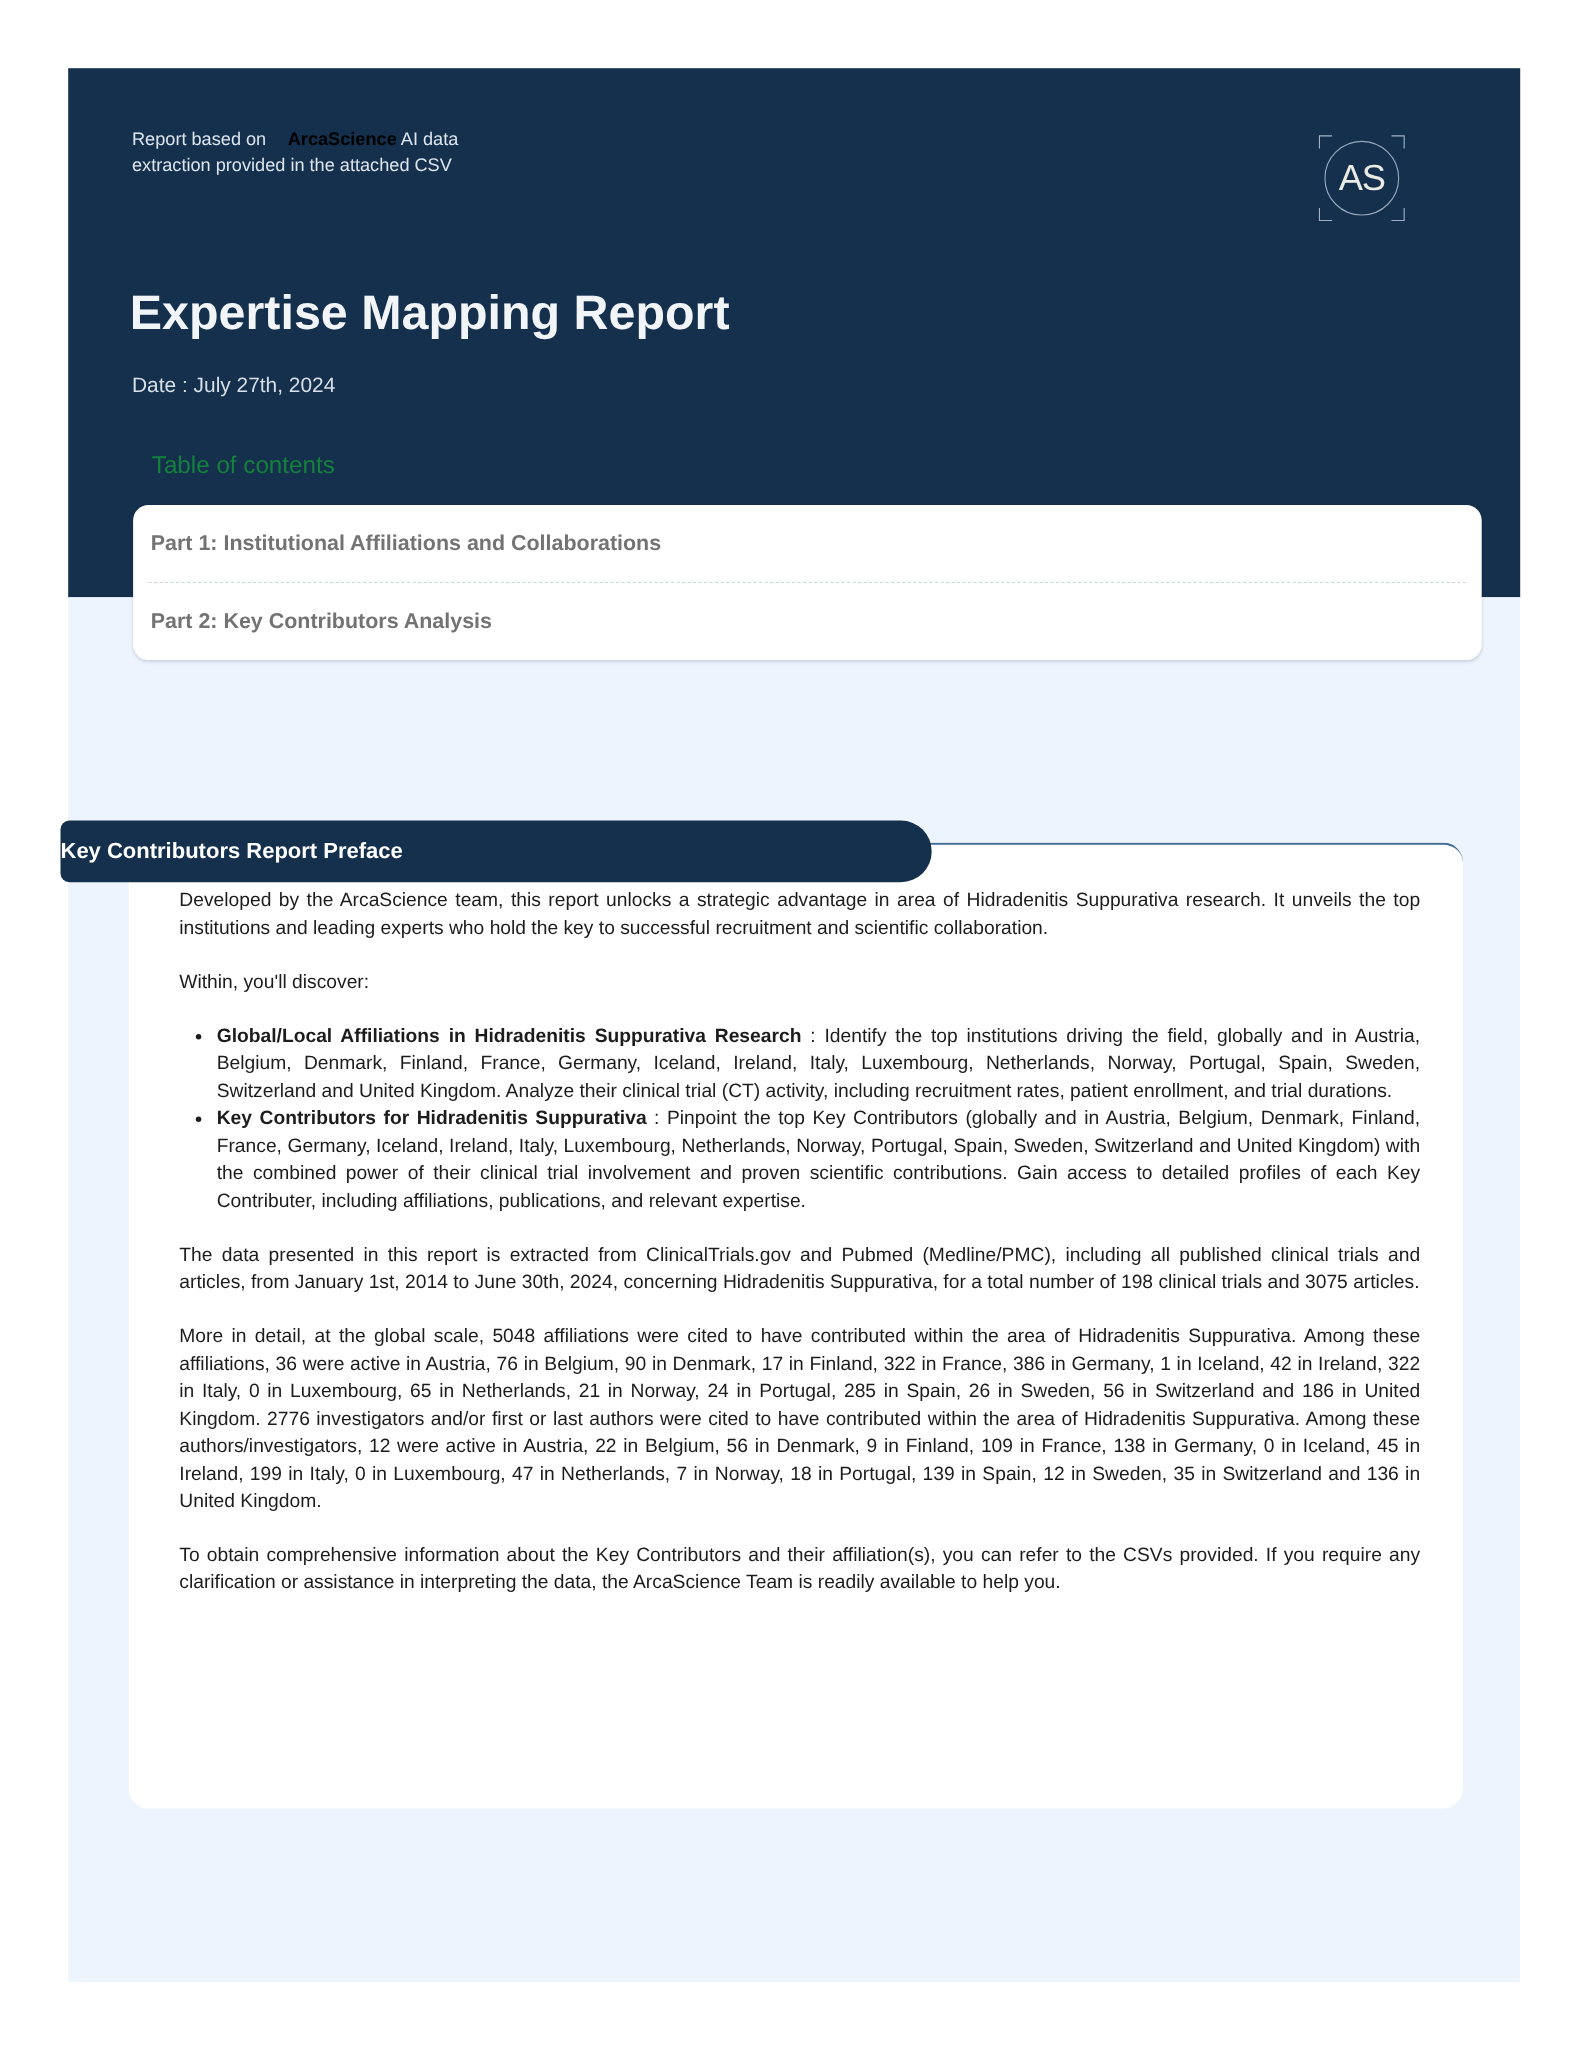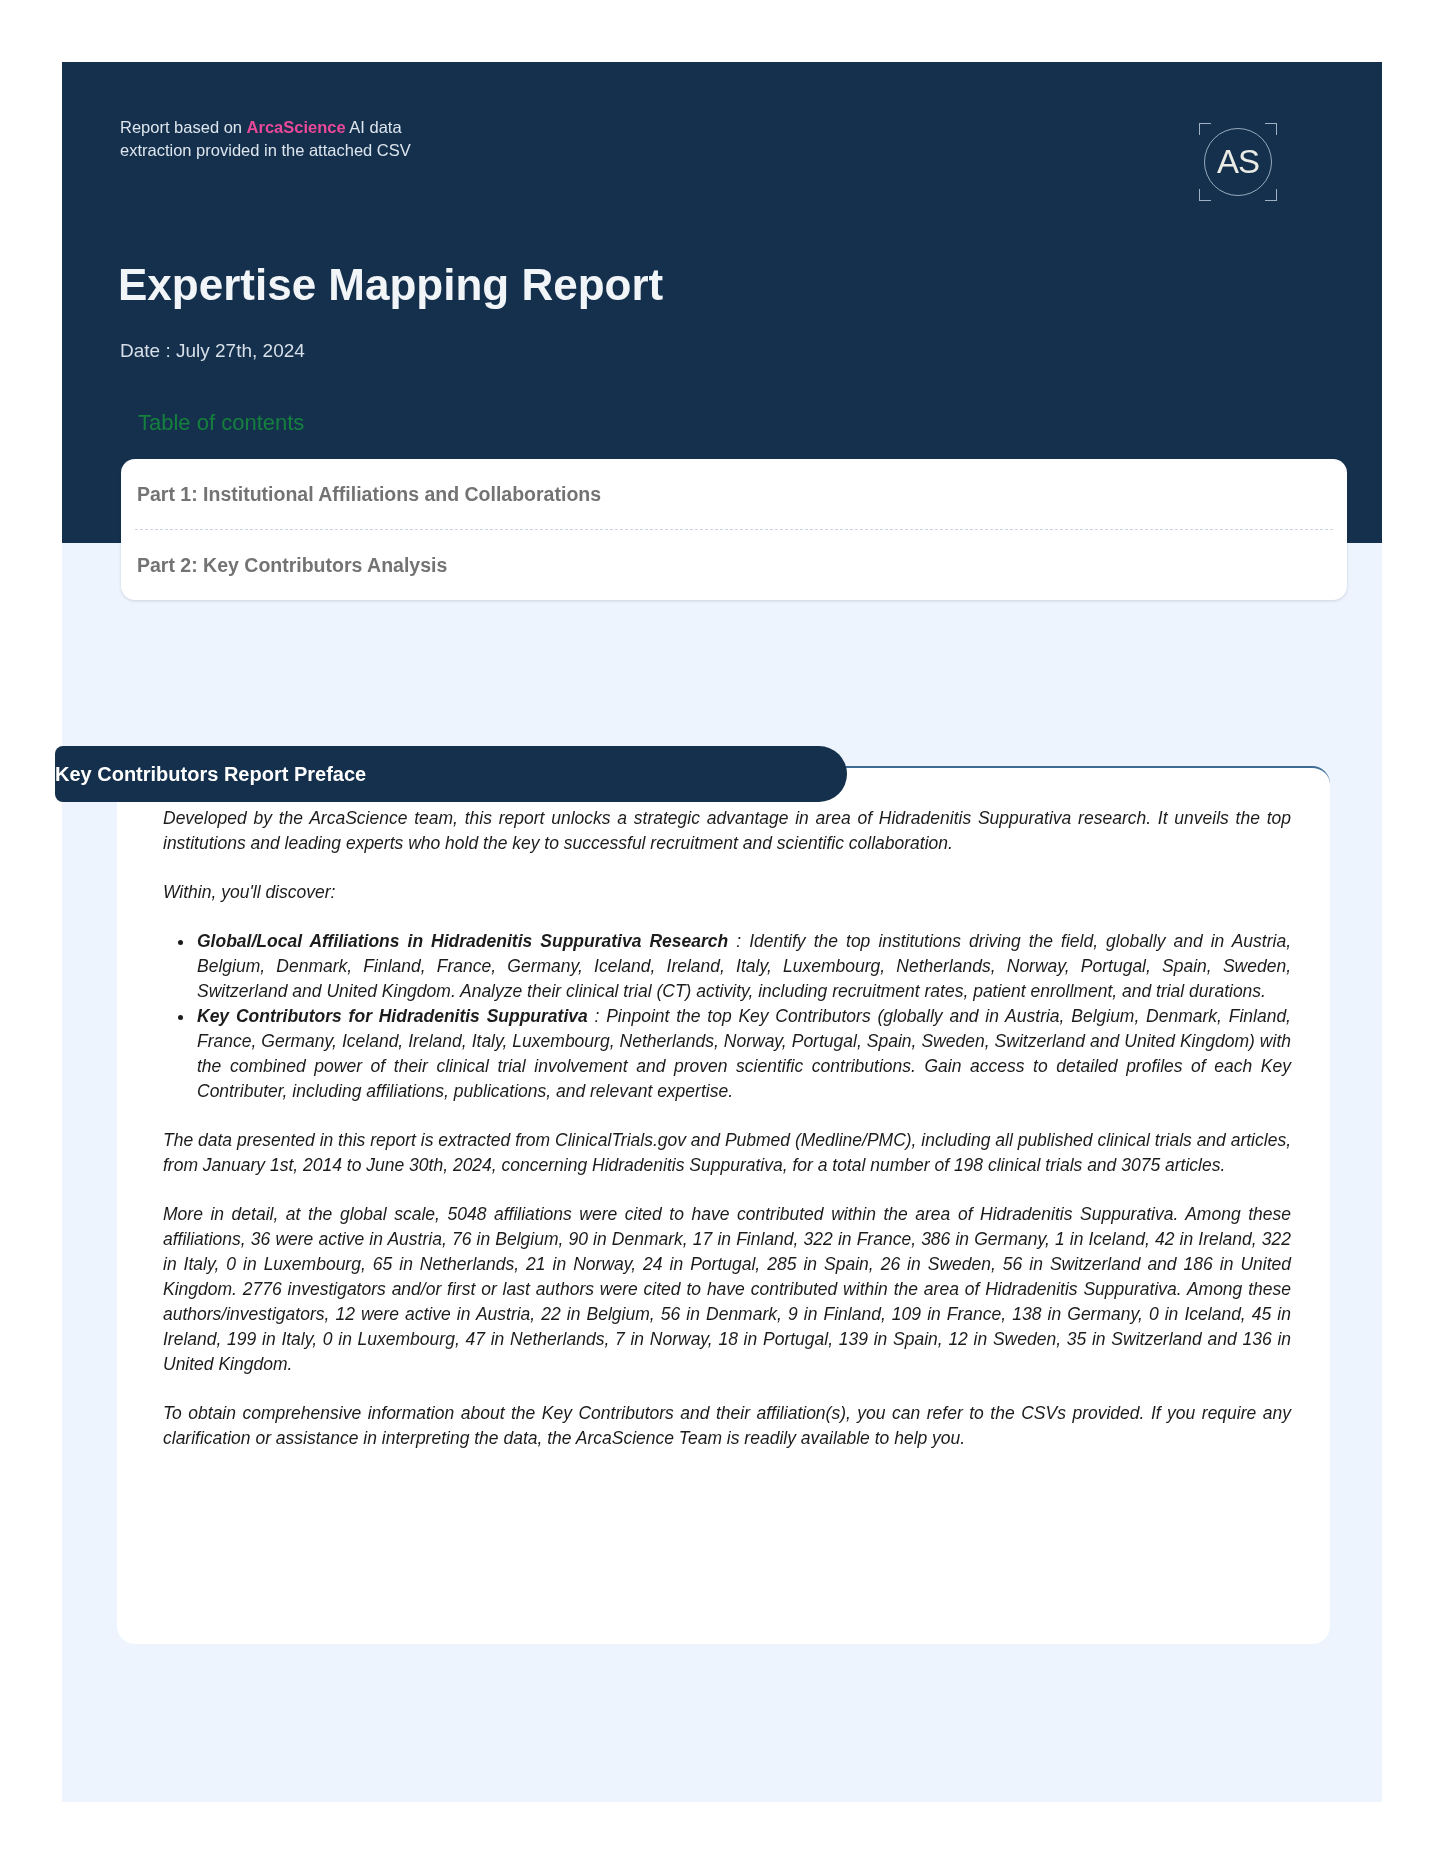--- a/index.html
+++ b/index.html
@@ -6,21 +6,21 @@
   .page{
     position:relative;width:1445px;height:1870px;background:#ffffff;
     font-family:"Liberation Sans", sans-serif;overflow:hidden;
   }
   
   .header-panel{position:absolute;left:62px;top:62px;width:1320px;height:481px;background:#14304c;}
   .blue-panel{position:absolute;left:62px;top:543px;width:1320px;height:1259px;background:#edf4fd;}
 
   .header-note{position:absolute;left:120px;top:116px;width:332px;
     font-size:16.5px;line-height:1.42;color:#dde5ee;}
-  .header-note b{color:#ec4899;}
+  .header-note b{color:#000000;margin-left:15px;}
 
   
   .logo-box{position:absolute;left:1200px;top:124px;width:76px;height:76px;}
   .logo-circle{position:absolute;left:4px;top:4px;right:4px;bottom:4px;
     border:1px solid rgba(195,210,225,.75);border-radius:50%;
     display:flex;align-items:center;justify-content:center;}
   .logo-text{font-size:33px;font-weight:normal;color:#ebebe5;letter-spacing:-1px;}
   .logo-mark{position:absolute;width:11px;height:11px;}
   .logo-mark.tl{left:-1px;top:-1px;border-left:1px solid rgba(195,210,225,.8);border-top:1px solid rgba(195,210,225,.8);}
   .logo-mark.tr{right:-1px;top:-1px;border-right:1px solid rgba(195,210,225,.8);border-top:1px solid rgba(195,210,225,.8);}
@@ -38,21 +38,21 @@
     font-size:19.5px;font-weight:bold;color:#737373;cursor:pointer;}
   .toc-divider{border-top:1px dashed #cdd5e0;height:0;margin:0 14px;}
 
   
   .preface-banner{position:absolute;left:55px;top:746px;width:792px;height:56px;background:#14304c;
     border-radius:8px 28px 28px 8px;display:flex;align-items:center;
     box-sizing:border-box;z-index:4;}
   .preface-banner-title{font-size:20px;font-weight:bold;color:#ffffff;}
 
   .preface-card{position:absolute;left:117px;top:766px;width:1213px;height:878px;background:#ffffff;
-    border-radius:18px;border-top:2px solid #3e6b96;box-sizing:border-box;overflow:hidden;z-index:3;font-style:italic;}
+    border-radius:18px;border-top:2px solid #3e6b96;box-sizing:border-box;overflow:hidden;z-index:3;}
   .preface-body{position:absolute;left:46px;top:38px;width:1128px;
     font-size:17.5px;line-height:25px;color:#1c1c1c;text-align:justify;}
   .preface-body p{margin:0 0 24px 0;}
   .preface-body ul{margin:0 0 24px 0;padding:0 0 0 32px;list-style:disc;}
   .preface-body li{margin:0;padding-left:2px;}
   .lead{font-weight:bold;}
 </style>
 </head>
 <body>
 

